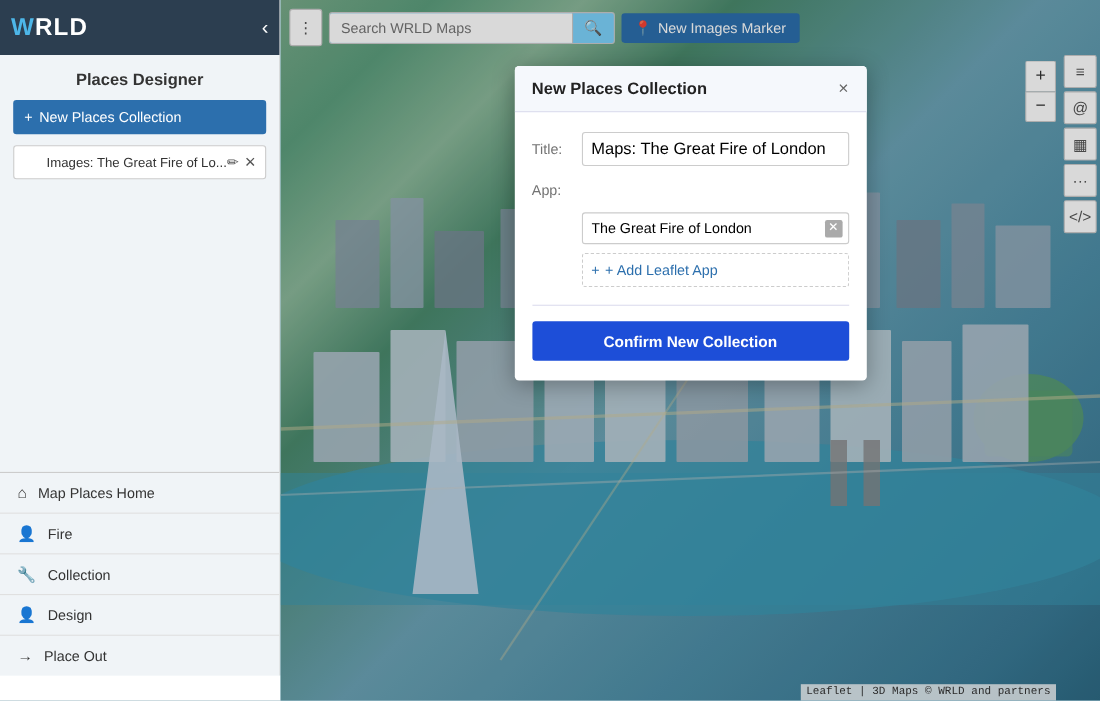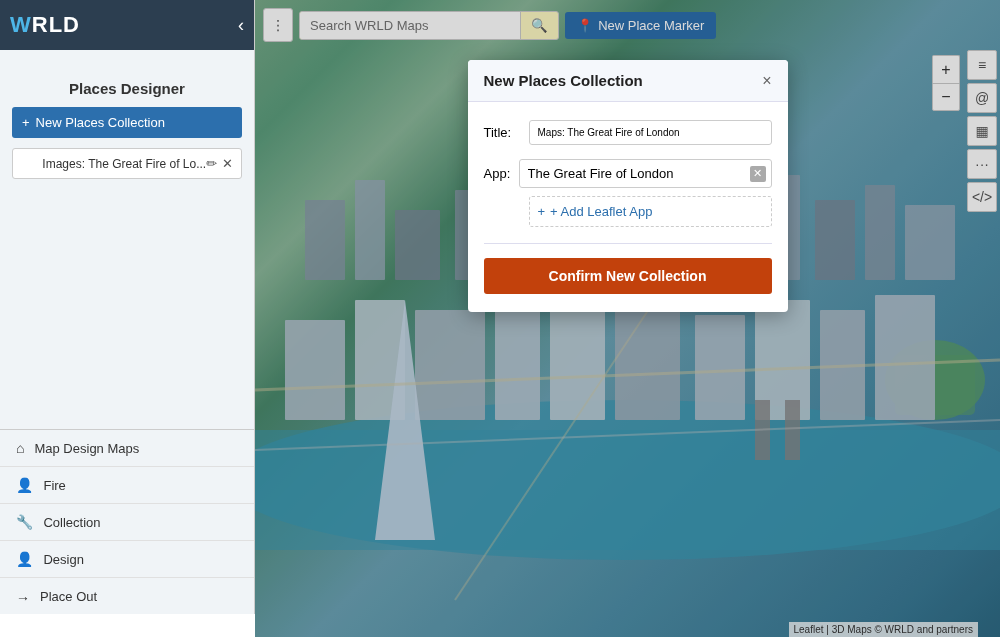--- a/index.html
+++ b/index.html
@@ -39,21 +39,20 @@
       background: none;
       border: none;
     }
 
     .sidebar-title {
       text-align: center;
       padding: 14px 10px 10px;
       font-size: 15px;
       font-weight: 600;
       color: #333;
-      margin-top: 16px;
     }
 
     .new-collection-btn {
       margin: 0 12px 10px;
       background: #2c6fad;
       color: white;
       border: none;
       border-radius: 3px;
       padding: 8px 10px;
       font-size: 13px;
@@ -138,21 +137,21 @@
       display: flex;
       align-items: center;
       justify-content: center;
       cursor: pointer;
       font-size: 14px;
       color: #555;
     }
 
     .search-container {
       display: flex;
-      background: #fef9c3;
+      background: #7dd3fc;
       border: 1px solid #ccc;
       border-radius: 3px;
       overflow: hidden;
       flex: 1;
       max-width: 260px;
     }
 
     .search-input {
       border: none;
       outline: none;
@@ -288,43 +287,44 @@
 
     .form-row {
       display: flex;
       align-items: center;
       margin-bottom: 14px;
       gap: 10px;
     }
 
     .form-label {
       font-size: 13px;
-      color: #000000;
+      color: #737373;
       width: 35px;
       flex-shrink: 0;
     }
 
     .form-input {
       flex: 1;
       border: 1px solid #ccc;
       border-radius: 3px;
       padding: 6px 8px;
-      font-size: 10px;
+      font-size: 15px;
       outline: none;
     }
 
     .app-row {
       display: flex;
-      align-items: center;
+      gap: 10px;
       margin-bottom: 8px;
     }
 
     .app-input-container {
       flex: 1;
       position: relative;
+      margin-top: 28px;
     }
 
     .app-input {
       width: 100%;
       border: 1px solid #ccc;
       border-radius: 3px;
       padding: 6px 28px 6px 8px;
       font-size: 13px;
       outline: none;
     }
@@ -365,42 +365,43 @@
       width: calc(100% - 45px);
     }
 
     .modal-divider {
       border: none;
       border-top: 1px solid #dde;
       margin: 16px 0 14px;
     }
 
     .confirm-btn {
-      background: #c2410c;
+      background: #1d4ed8;
       color: white;
       border: none;
       border-radius: 3px;
       padding: 10px;
       font-size: 14px;
       font-weight: 600;
       cursor: pointer;
       width: 100%;
       text-align: center;
     }
 
     
     .map-attribution {
       position: absolute;
       bottom: 0;
-      right: 22px;
+      right: 40px;
       background: rgba(255,255,255,0.8);
       font-size: 10px;
       padding: 2px 5px;
       color: #333;
       z-index: 5;
+      font-family: Liberation Mono, monospace;
     }
 
     
     .city-svg {
       position: absolute;
       inset: 0;
       width: 100%;
       height: 100%;
     }
   </style>
@@ -421,21 +422,21 @@
     <span class="collection-item-text">Images: The Great Fire of Lo...</span>
     <div class="collection-item-actions">
       <button class="item-icon-btn">✏</button>
       <button class="item-icon-btn">✕</button>
     </div>
   </div>
   <div class="sidebar-spacer"></div>
   <div class="sidebar-footer">
     <div class="footer-item">
       <span class="footer-icon">⌂</span>
-      <span>Map Design Maps</span>
+      <span>Map Places Home</span>
     </div>
     <div class="footer-item">
       <span class="footer-icon">👤</span>
       <span>Fire</span>
     </div>
     <div class="footer-item">
       <span class="footer-icon">🔧</span>
       <span>Collection</span>
     </div>
     <div class="footer-item">
@@ -497,21 +498,21 @@
   </svg>
 
   <div id="top-bar">
     <button class="menu-dots">⋮</button>
     <div class="search-container">
       <input class="search-input" type="text" placeholder="Search WRLD Maps" style="">
       <button class="search-btn">🔍</button>
     </div>
     <button class="place-marker-btn">
       <span>📍</span>
-      <span>New Place Marker</span>
+      <span>New Images Marker</span>
     </button>
   </div>
 
   <div id="zoom-controls">
     <button class="zoom-btn">+</button>
     <button class="zoom-btn">−</button>
   </div>
 
   <div id="right-toolbar">
     <button class="rt-btn">≡</button>

